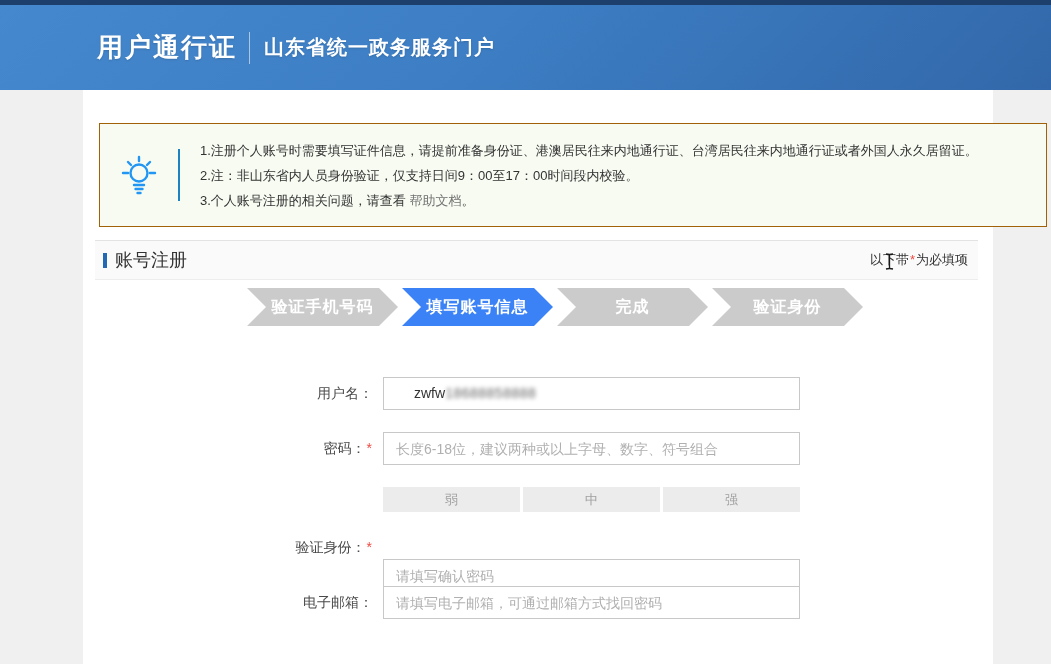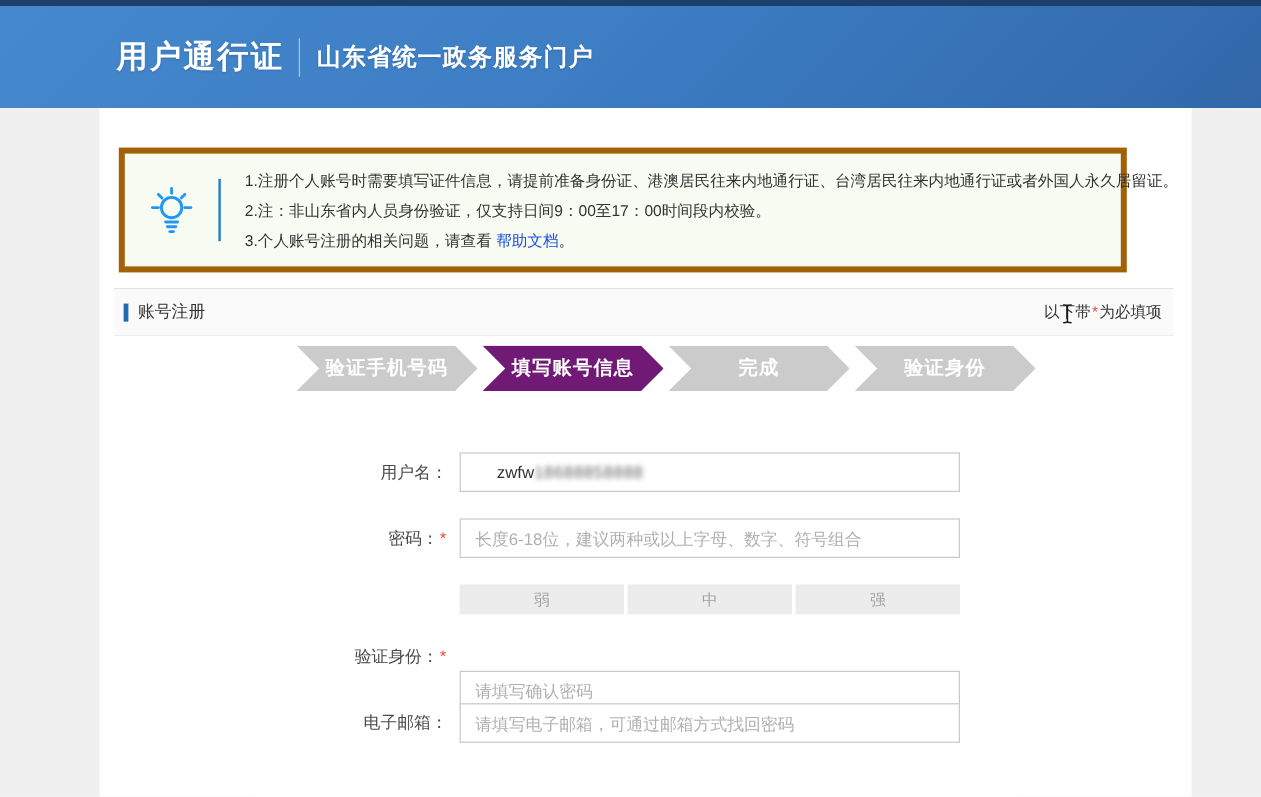--- a/index.html
+++ b/index.html
@@ -38,65 +38,65 @@
   }
 
   
   .panel {
     position: absolute; left: 83px; top: 90px; width: 910px; height: 574px;
     background: #ffffff;
   }
 
   
   .notice {
-    position: absolute; left: 16px; top: 33px; width: 840px; height: 104px;
-    background: #f7fbf2; border: 5px solid #a16207;
+    position: absolute; left: 16px; top: 33px; width: 948px; height: 104px;
+    background: #f7fbf2; border: 1px solid #a16207;
     display: flex; align-items: center;
   }
   .notice-icon-wrap {
     width: 78px; display: flex; justify-content: center; align-items: center;
     flex-shrink: 0;
   }
   .notice-vline {
     width: 2px; height: 52px; background: #1c82c2; flex-shrink: 0;
   }
   .notice-lines { padding-left: 20px; }
   .notice-lines p {
     font-size: 13px; line-height: 25px; color: #333; white-space: nowrap;
   }
   .notice-red { color: #e60012; }
-  .notice-link { color: #1d4ed8; text-decoration: none; cursor: pointer; }
+  .notice-link { color: #737373; text-decoration: none; cursor: pointer; }
 
   
   .section-row {
     position: absolute; left: 12px; top: 150px; width: 883px; height: 40px;
     background: #fafafa; border-top: 1px solid #e3e3e3; border-bottom: 1px solid #ededed;
     display: flex; align-items: center; justify-content: space-between;
   }
   .section-left { display: flex; align-items: center; margin-left: 8px; }
   .section-bar { width: 4px; height: 15px; background: #2268b5; margin-right: 8px; }
-  .section-title { font-size: 14px; color: #333; }
+  .section-title { font-size: 18px; color: #333; }
   .section-right { font-size: 13px; color: #333; margin-right: 10px; }
   .req-star { color: #f04a42; margin: 0 1px; }
   .ibeam-cursor { position: absolute; left: 789px; top: 12px; }
 
   
   .steps {
     position: absolute; left: 164px; top: 198px; width: 616px; height: 38px;
     display: flex; gap: 4px;
   }
   .step {
     width: 151px; height: 38px;
     background: #cbcbcb;
     color: #ffffff; font-size: 16px; font-weight: bold;
     display: flex; align-items: center; justify-content: center;
     clip-path: polygon(0 0, calc(100% - 19px) 0, 100% 50%, calc(100% - 19px) 100%, 0 100%, 19px 50%);
     letter-spacing: 1px;
   }
-  .step.active { background: #701a75; justify-content: center; }
+  .step.active { background: #3b82f6; justify-content: center; }
 
   
   .form-label {
     position: absolute; left: 90px; width: 200px; text-align: right;
     font-size: 14px; color: #4a4a4a; line-height: 33px; white-space: nowrap;
   }
   .form-input {
     position: absolute; left: 300px; width: 417px; height: 33px;
     border: 1px solid #c8c8c8; background: #fff;
     font-size: 14px; color: #333; padding: 0 12px;

